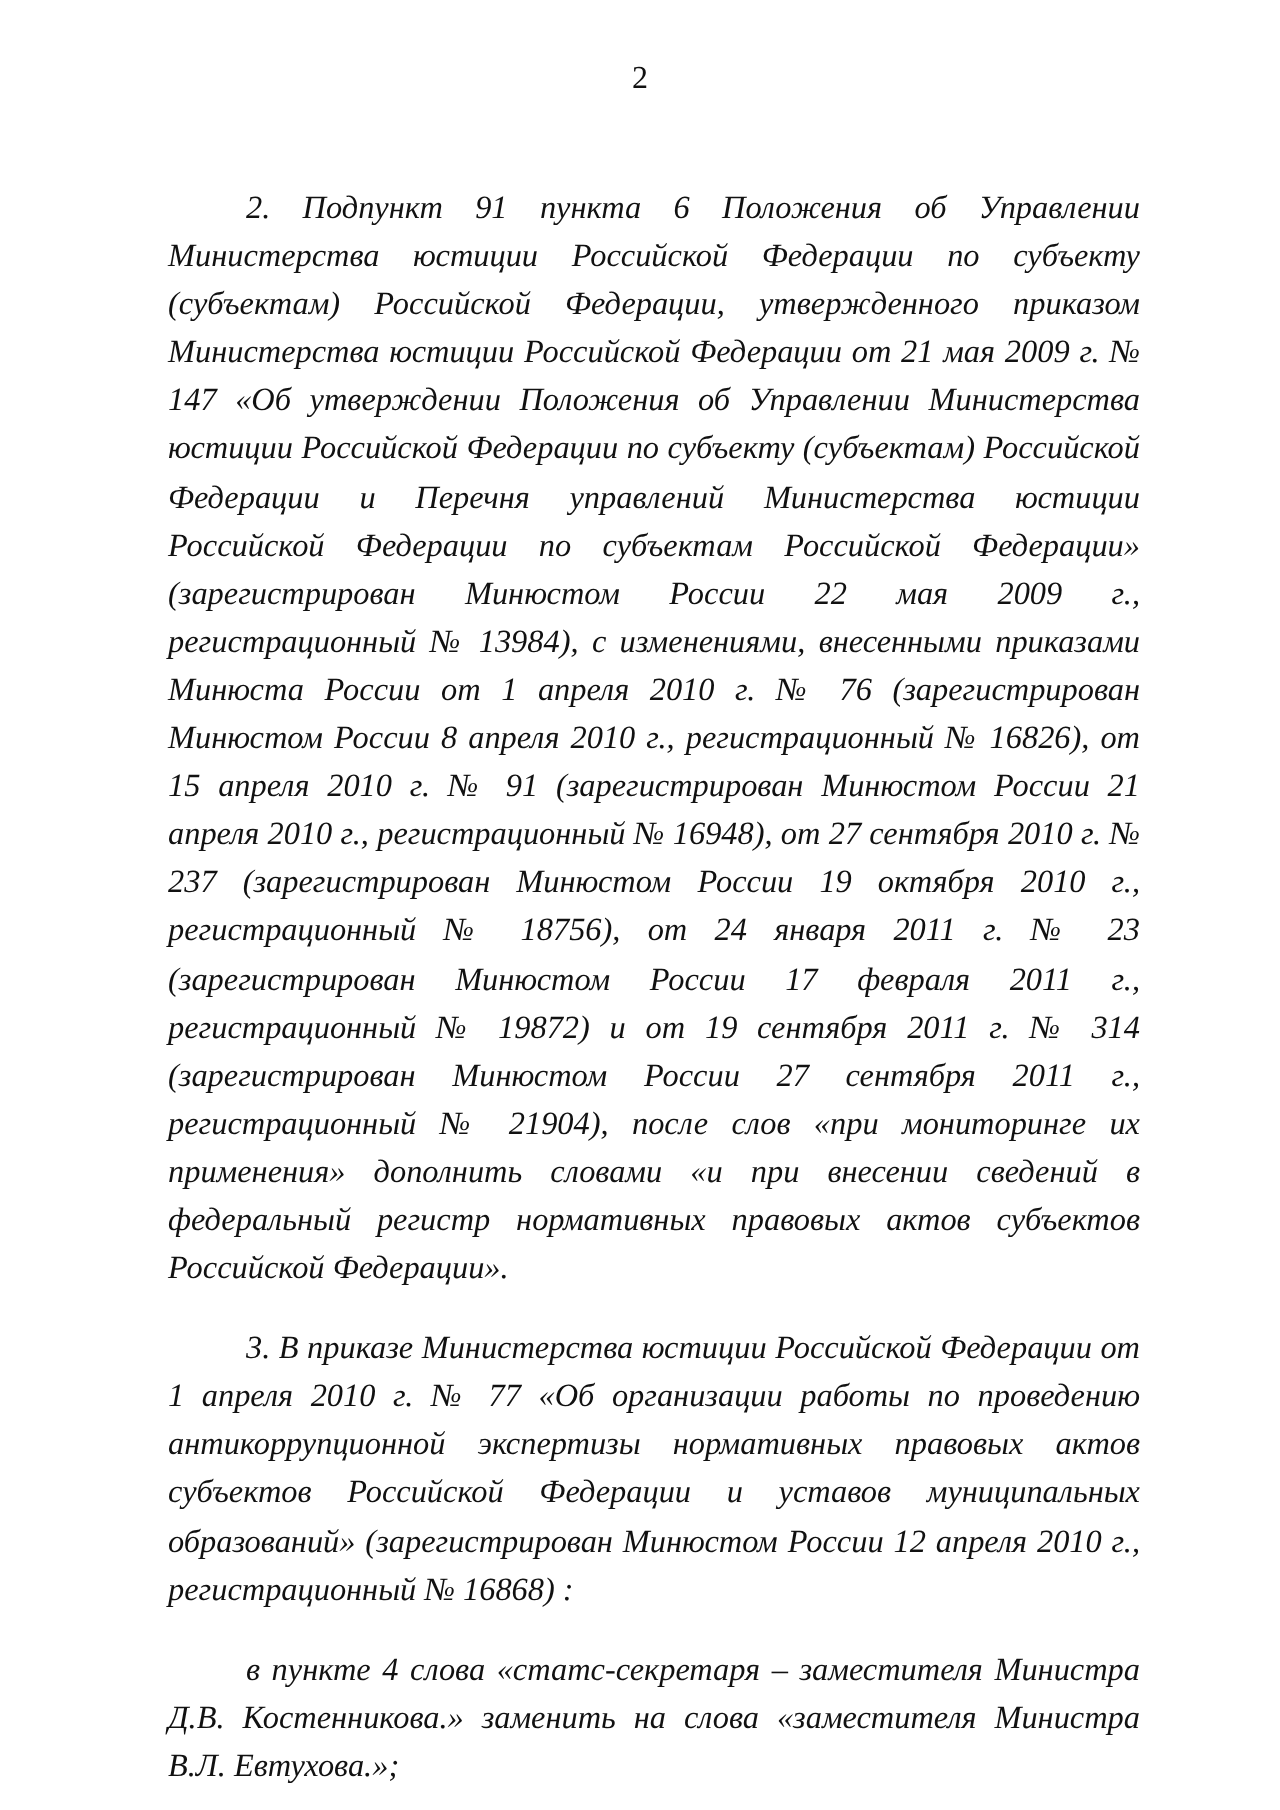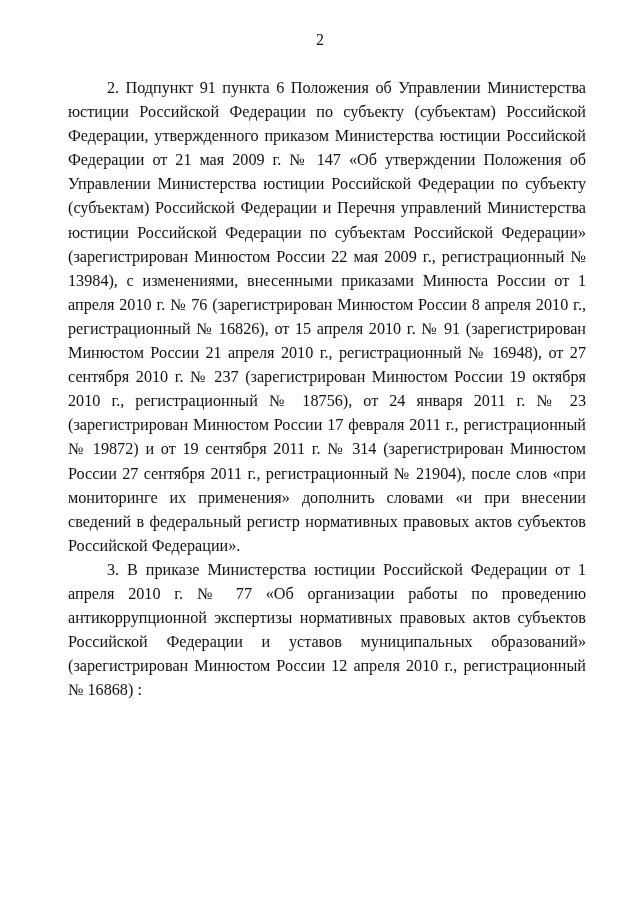--- a/index.html
+++ b/index.html
@@ -26,27 +26,29 @@
     }
     .body-text {
       position: absolute;
       top: 76px;
       left: 68px;
       width: 518px;
       font-size: 16.2px;
       line-height: 24.1px;
     }
     .para {
-      margin: 0;
+      margin: 16px;
       text-align: justify;
       text-indent: 39px;
       text-align-last: left;
+      font-style: italic;
     }
   </style>
 </head>
 <body>
 
 <div class="page-number">2</div>
 
 <div class="body-text">
   <p class="para">2. Подпункт 91 пункта 6 Положения об Управлении Министерства юстиции Российской Федерации по субъекту (субъектам) Российской Федерации, утвержденного приказом Министерства юстиции Российской Федерации от 21 мая 2009 г. № 147 «Об утверждении Положения об Управлении Министерства юстиции Российской Федерации по субъекту (субъектам) Российской Федерации и Перечня управлений Министерства юстиции Российской Федерации по субъектам Российской Федерации» (зарегистрирован Минюстом России 22 мая 2009 г., регистрационный № 13984), с изменениями, внесенными приказами Минюста России от 1 апреля 2010 г. № 76 (зарегистрирован Минюстом России 8 апреля 2010 г., регистрационный № 16826), от 15 апреля 2010 г. № 91 (зарегистрирован Минюстом России 21 апреля 2010 г., регистрационный № 16948), от 27 сентября 2010 г. № 237 (зарегистрирован Минюстом России 19 октября 2010 г., регистрационный № 18756), от 24 января 2011 г. № 23 (зарегистрирован Минюстом России 17 февраля 2011 г., регистрационный № 19872) и от 19 сентября 2011 г. № 314 (зарегистрирован Минюстом России 27 сентября 2011 г., регистрационный № 21904), после слов «при мониторинге их применения» дополнить словами «и при внесении сведений в федеральный регистр нормативных правовых актов субъектов Российской Федерации».</p>
   <p class="para">3. В приказе Министерства юстиции Российской Федерации от 1 апреля 2010 г. № 77 «Об организации работы по проведению антикоррупционной экспертизы нормативных правовых актов субъектов Российской Федерации и уставов муниципальных образований» (зарегистрирован Минюстом России 12 апреля 2010 г., регистрационный № 16868) :</p>
+  <p class="para">в пункте 4 слова «статс-секретаря – заместителя Министра Д.В. Костенникова.» заменить на слова «заместителя Министра В.Л. Евтухова.»;</p>
 </div>
 
 </body></html>

